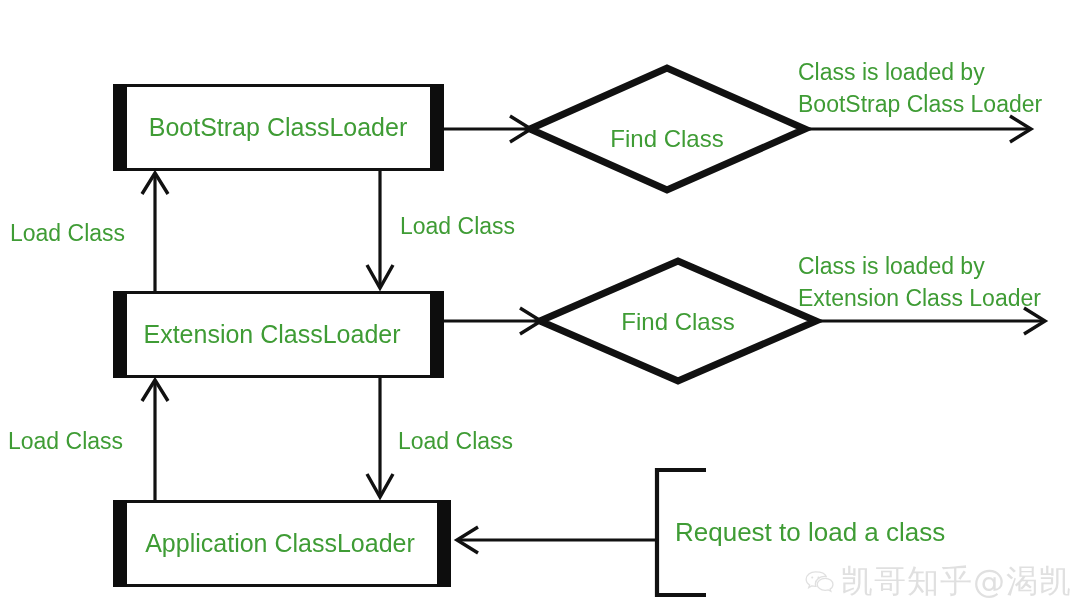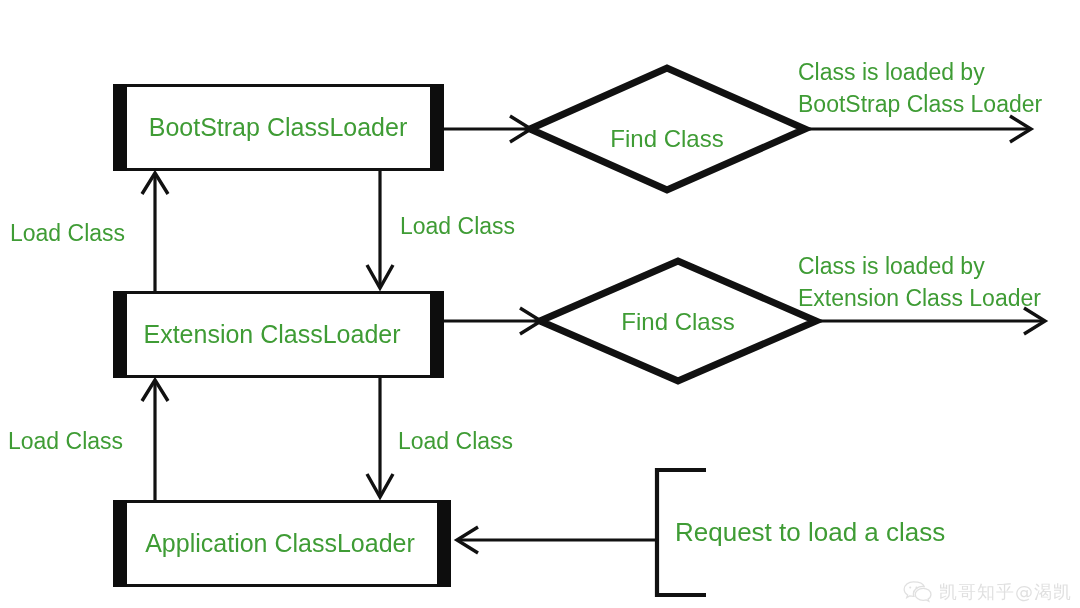--- a/index.html
+++ b/index.html
@@ -64,21 +64,21 @@
     right: 8px;
     bottom: 4px;
     display: flex;
     align-items: center;
     gap: 6px;
     opacity: 0.30;
     pointer-events: none;
   }
   .watermark-text {
     font-family: "DejaVu Sans", sans-serif;
-    font-size: 18px;
+    font-size: 32px;
     color: #9a9a9a;
     letter-spacing: 1px;
     white-space: nowrap;
   }
   .watermark-icon {
     width: 30px;
     height: 24px;
     color: #9a9a9a;
   }
 </style>

